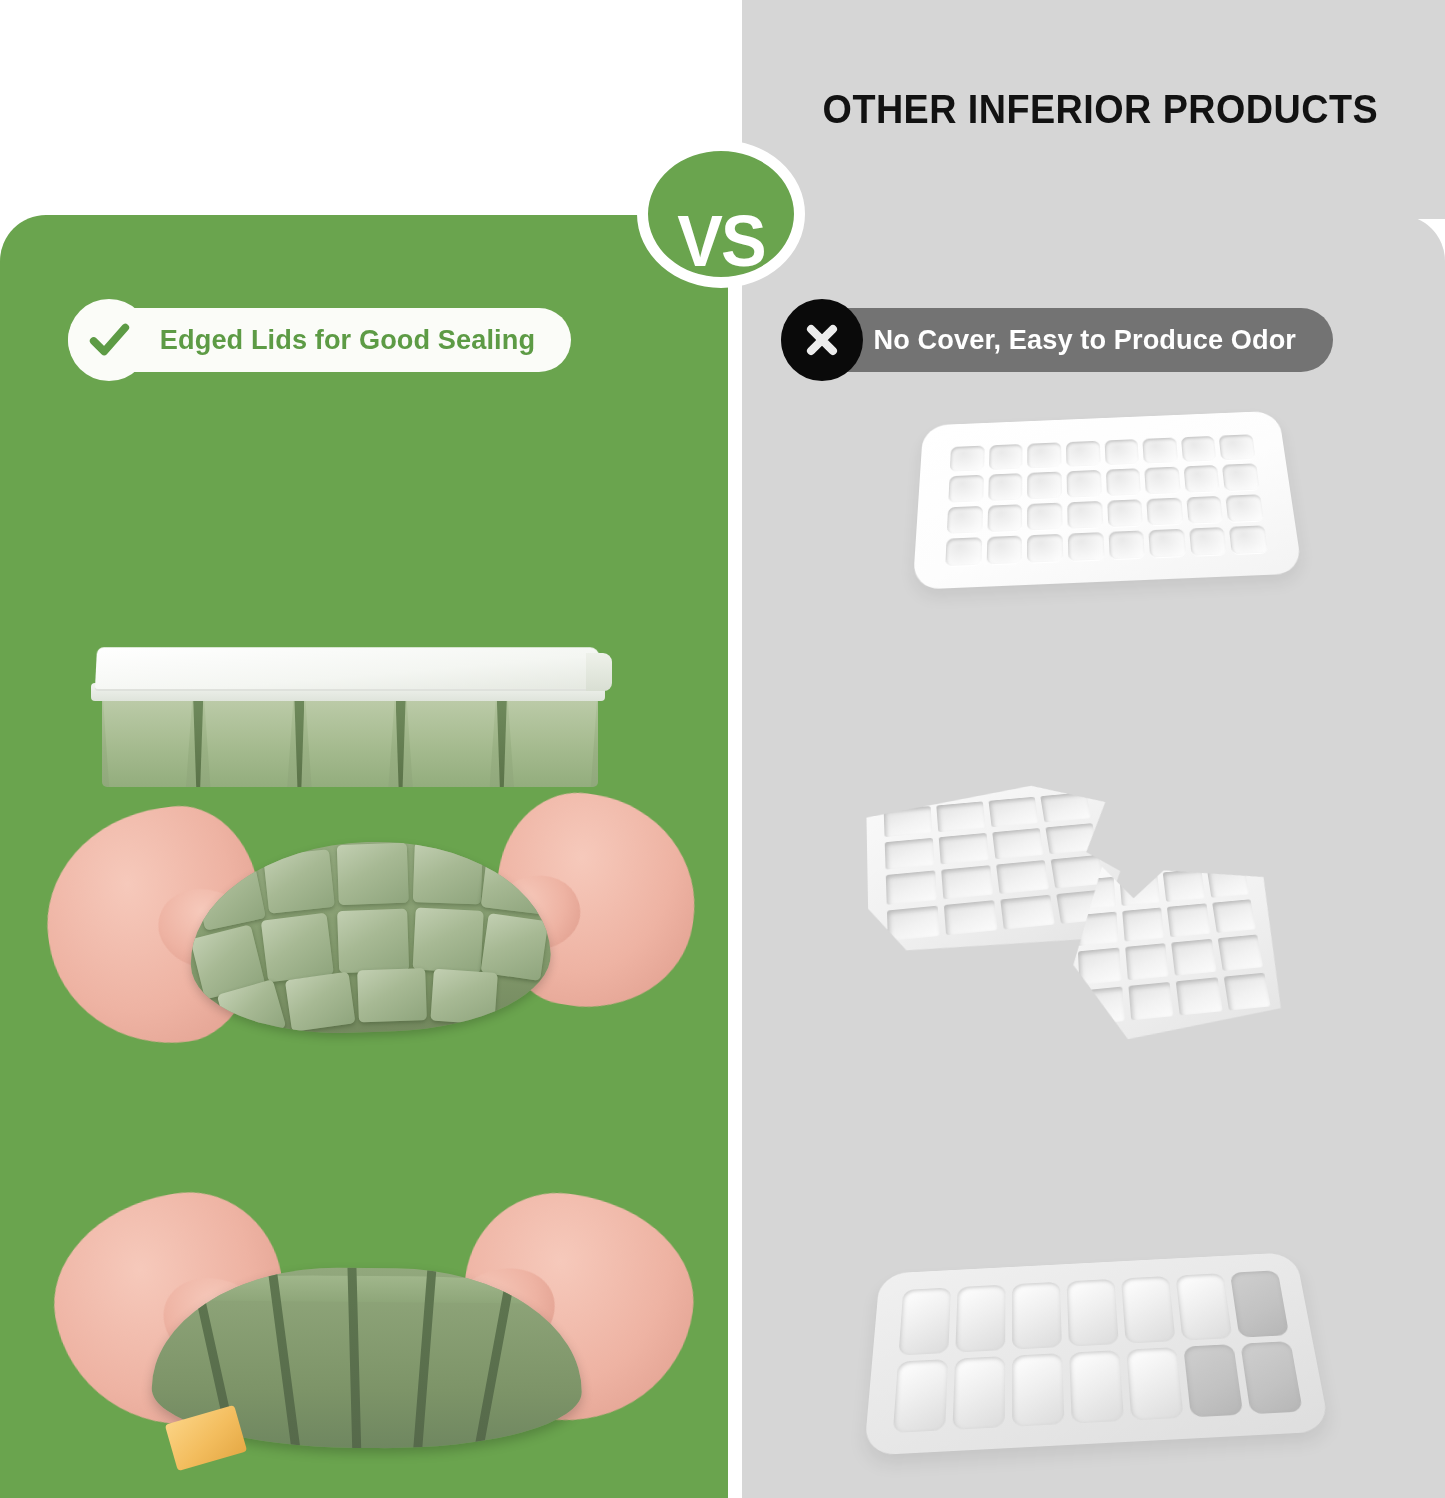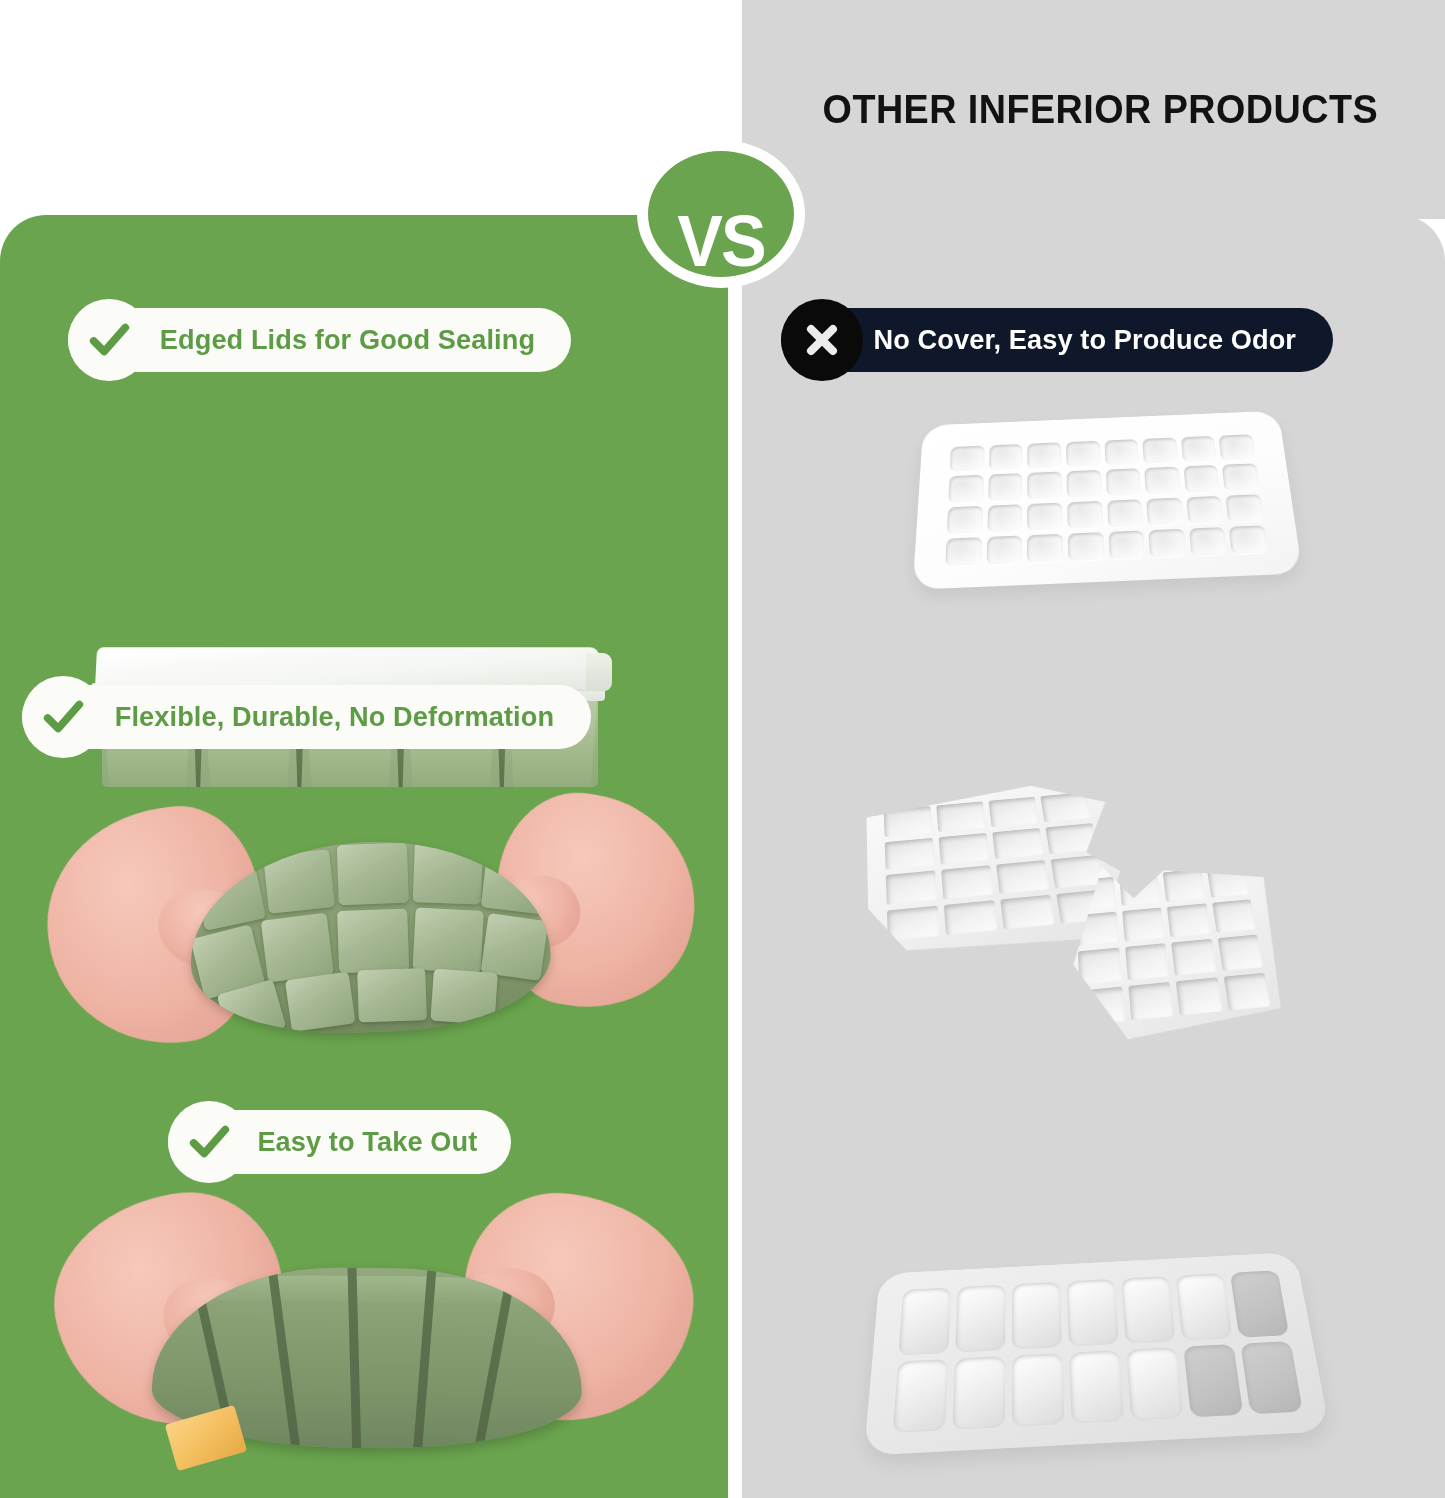--- a/index.html
+++ b/index.html
@@ -116,21 +116,21 @@
     padding-left: 86px;
     padding-right: 30px;
     box-sizing: border-box;
     white-space: nowrap;
   }
   .pill-good .pill-bar {
     background: #fbfcf8;
     color: #5d9b45;
   }
   .pill-bad .pill-bar {
-    background: #0f172a;
+    background: #737373;
     color: #ffffff;
   }
   .pill-label {
     font-size: 28px;
     font-weight: bold;
     transform: scaleX(0.97);
     letter-spacing: 0.1px;
   }
   .pill-icon {
     position: absolute;
@@ -387,30 +387,20 @@
         <div class="tray-gap"></div>
         <div class="tray-cell"></div>
         <div class="tray-gap"></div>
         <div class="tray-cell"></div>
       </div>
       <div class="lid-rim"></div>
       <div class="lid-top"></div>
       <div class="lid-tab"></div>
     </div>
 
-    <div class="pill pill-good" style="left:22px; top:470px;">
-      <div class="pill-bar">
-        <span class="pill-label">Flexible, Durable, No Deformation</span>
-      </div>
-      <div class="pill-icon">
-        <svg class="check-svg" viewBox="0 0 48 48" aria-hidden="true">
-          <path d="M8 25 L19 36 L41 11" fill="none" stroke="#5d9b45" stroke-width="8" stroke-linecap="round" stroke-linejoin="round"></path>
-        </svg>
-      </div>
-    </div>
 
     <div class="art flex-scene" style="top:575px;">
       <div class="hand hand-l"></div>
       <div class="hand hand-l-thumb"></div>
       <div class="hand hand-r"></div>
       <div class="hand hand-r-thumb"></div>
       <div class="squeezed-tray">
         <div class="cube" style="left:10px;  top:18px;  width:62px; height:60px; transform:rotate(-10deg);"></div>
         <div class="cube" style="left:78px;  top:8px;   width:66px; height:58px; transform:rotate(-4deg);"></div>
         <div class="cube" style="left:150px; top:2px;   width:70px; height:60px;"></div>
@@ -421,30 +411,20 @@
         <div class="cube" style="left:148px; top:68px;  width:70px; height:62px;"></div>
         <div class="cube" style="left:224px; top:70px;  width:68px; height:62px; transform:rotate(5deg);"></div>
         <div class="cube" style="left:294px; top:80px;  width:60px; height:60px; transform:rotate(10deg);"></div>
         <div class="cube" style="left:30px;  top:140px; width:58px; height:50px; transform:rotate(-14deg);"></div>
         <div class="cube" style="left:96px;  top:132px; width:64px; height:52px; transform:rotate(-6deg);"></div>
         <div class="cube" style="left:166px; top:128px; width:68px; height:52px;"></div>
         <div class="cube" style="left:240px; top:132px; width:64px; height:52px; transform:rotate(6deg);"></div>
       </div>
     </div>
 
-    <div class="pill pill-good" style="left:168px; top:895px;">
-      <div class="pill-bar">
-        <span class="pill-label">Easy to Take Out</span>
-      </div>
-      <div class="pill-icon">
-        <svg class="check-svg" viewBox="0 0 48 48" aria-hidden="true">
-          <path d="M8 25 L19 36 L41 11" fill="none" stroke="#5d9b45" stroke-width="8" stroke-linecap="round" stroke-linejoin="round"></path>
-        </svg>
-      </div>
-    </div>
 
     <div class="art bend-scene" style="top:981px;">
       <div class="hand" style="left:14px; top:0; width:230px; height:230px; border-radius:58% 40% 44% 56% / 44% 42% 58% 56%; transform:rotate(-10deg);"></div>
       <div class="hand" style="left:120px; top:84px; width:110px; height:86px; border-radius:50%; transform:rotate(22deg);"></div>
       <div class="hand" style="left:420px; top:0; width:230px; height:226px; border-radius:40% 58% 56% 42% / 42% 44% 56% 58%; transform:rotate(8deg);"></div>
       <div class="hand" style="left:404px; top:74px; width:110px; height:86px; border-radius:50%; transform:rotate(-20deg);"></div>
       <div class="bent-tray">
         <div class="bent-rim"></div>
         <div class="bent-slot" style="left:58px;  transform:rotate(-13deg);"></div>
         <div class="bent-slot" style="left:128px; transform:rotate(-8deg);"></div>

